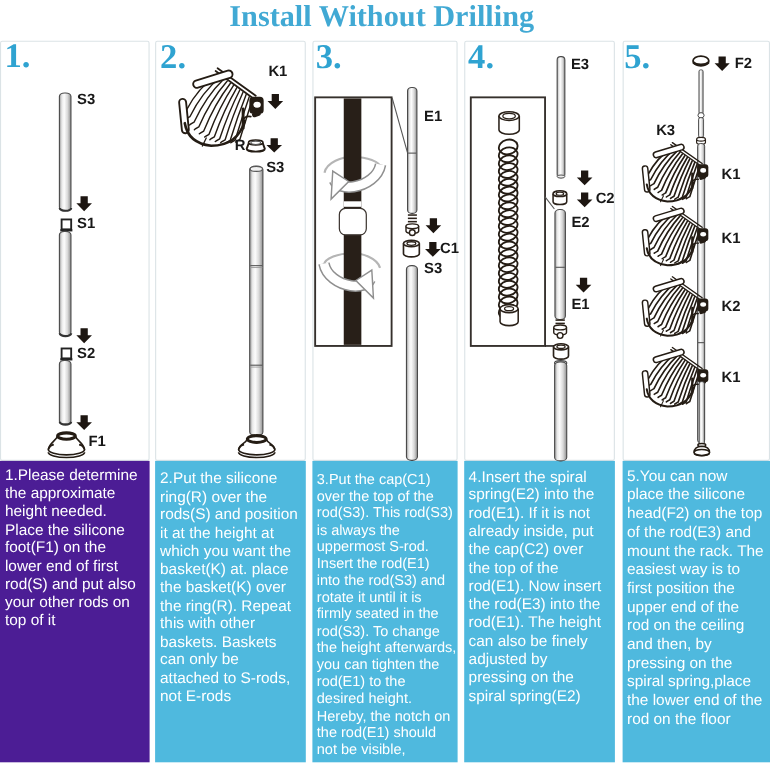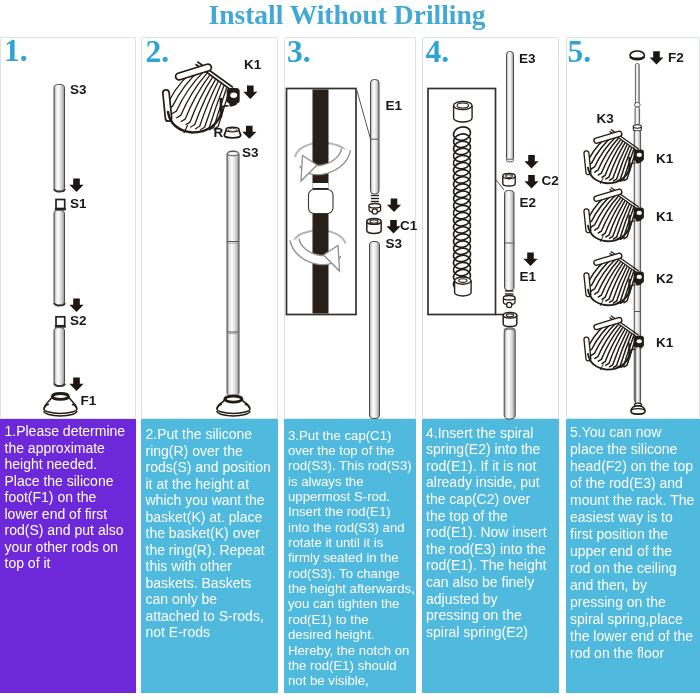--- a/index.html
+++ b/index.html
@@ -1,19 +1,19 @@
 <!DOCTYPE html>
 <html><head><meta charset="utf-8"><style>
 *{margin:0;padding:0;box-sizing:border-box}
 html,body{width:700px;height:700px;background:#fff;overflow:hidden;font-family:"Liberation Sans",sans-serif}
 .abs{position:absolute}
 </style></head><body>
 <div class="abs" style="left:0;top:-1px;left:-3px;width:700px;text-align:center;font-family:'Liberation Serif',serif;font-weight:bold;font-size:27.5px;color:#41a9d4;letter-spacing:0px">Install Without Drilling</div>
 <div class="abs" style="left:0px;top:36.5px;width:136px;height:382.5px;border:1px solid #dbe3e6;border-radius:2px;background:#fff"></div>
-<div class="abs" style="left:0px;top:419.0px;width:136px;height:274.0px;background:#6d28d9;color:#fff;font-size:14.0px;line-height:16.5px;padding:4.4px 0 0 4.5px;white-space:nowrap;overflow:hidden">1.Please determine<br>the approximate<br>height needed.<br>Place the silicone<br>foot(F1) on the<br>lower end of first<br>rod(S) and put also<br>your other rods on<br>top of it</div>
+<div class="abs" style="left:0px;top:419.0px;width:136px;height:274.0px;background:#4c1d95;color:#fff;font-size:14.0px;line-height:16.5px;padding:4.4px 0 0 4.5px;white-space:nowrap;overflow:hidden">1.Please determine<br>the approximate<br>height needed.<br>Place the silicone<br>foot(F1) on the<br>lower end of first<br>rod(S) and put also<br>your other rods on<br>top of it</div>
 <div class="abs" style="left:141.0px;top:36.5px;width:136.5px;height:382.5px;border:1px solid #dbe3e6;border-radius:2px;background:#fff"></div>
 <div class="abs" style="left:141.0px;top:419.0px;width:136.5px;height:274.0px;background:#4fb9de;color:#fff;font-size:14.0px;line-height:16.5px;padding:7.4px 0 0 4.5px;white-space:nowrap;overflow:hidden">2.Put the silicone<br>ring(R) over the<br>rods(S) and position<br>it at the height at<br>which you want the<br>basket(K) at. place<br>the basket(K) over<br>the ring(R). Repeat<br>this with other<br>baskets. Baskets<br>can only be<br>attached to S-rods,<br>not E-rods</div>
 <div class="abs" style="left:283.5px;top:36.5px;width:132.0px;height:382.5px;border:1px solid #dbe3e6;border-radius:2px;background:#fff"></div>
 <div class="abs" style="left:283.5px;top:419.0px;width:132.0px;height:274.0px;background:#4fb9de;color:#fff;font-size:13.2px;line-height:15.35px;padding:8.7px 0 0 4.5px;white-space:nowrap;overflow:hidden">3.Put the cap(C1)<br>over the top of the<br>rod(S3). This rod(S3)<br>is always the<br>uppermost S-rod.<br>Insert the rod(E1)<br>into the rod(S3) and<br>rotate it until it is<br>firmly seated in the<br>rod(S3). To change<br>the height afterwards,<br>you can tighten the<br>rod(E1) to the<br>desired height.<br>Hereby, the notch on<br>the rod(E1) should<br>not be visible,</div>
 <div class="abs" style="left:421.5px;top:36.5px;width:137.5px;height:382.5px;border:1px solid #dbe3e6;border-radius:2px;background:#fff"></div>
 <div class="abs" style="left:421.5px;top:419.0px;width:137.5px;height:274.0px;background:#4fb9de;color:#fff;font-size:14.0px;line-height:16.6px;padding:5.6px 0 0 4.5px;white-space:nowrap;overflow:hidden">4.Insert the spiral<br>spring(E2) into the<br>rod(E1). If it is not<br>already inside, put<br>the cap(C2) over<br>the top of the<br>rod(E1). Now insert<br>the rod(E3) into the<br>rod(E1). The height<br>can also be finely<br>adjusted by<br>pressing on the<br>spiral spring(E2)</div>
 <div class="abs" style="left:565.5px;top:36.5px;width:134.5px;height:382.5px;border:1px solid #dbe3e6;border-radius:2px;background:#fff"></div>
 <div class="abs" style="left:565.5px;top:419.0px;width:134.5px;height:274.0px;background:#4fb9de;color:#fff;font-size:14.0px;line-height:17.0px;padding:5.4px 0 0 4.5px;white-space:nowrap;overflow:hidden">5.You can now<br>place the silicone<br>head(F2) on the top<br>of the rod(E3) and<br>mount the rack. The<br>easiest way is to<br>first position the<br>upper end of the<br>rod on the ceiling<br>and then, by<br>pressing on the<br>spiral spring,place<br>the lower end of the<br>rod on the floor</div>
 <svg class="abs" style="left:0;top:0" width="700" height="700" viewBox="0 0 700 700">
     <defs>

